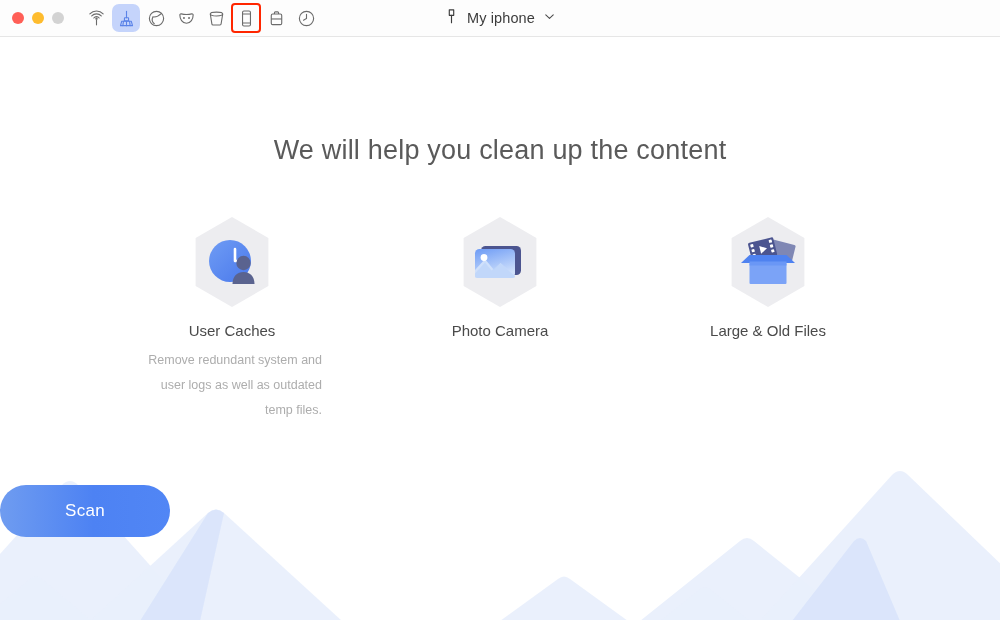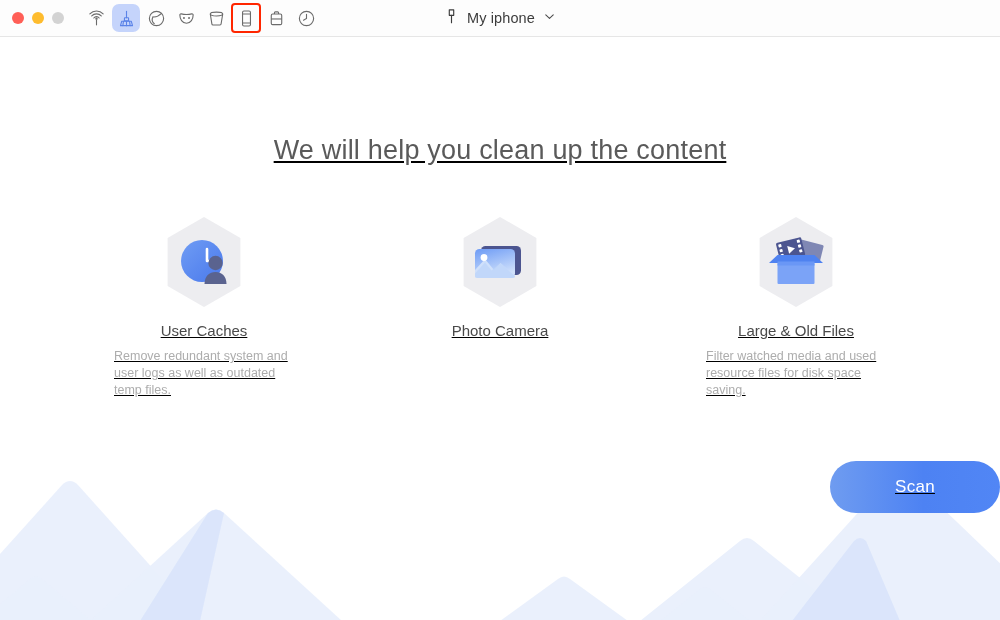--- a/index.html
+++ b/index.html
@@ -98,41 +98,40 @@
     font-size: 14.5px;
     color: #3c3c3c;
     letter-spacing: 0.1px;
   }
 
   
   .content {
     position: relative;
     height: 584px;
     overflow: hidden;
-    text-decoration: underline;
   }
 
   .headline {
     text-align: center;
     font-size: 27px;
     color: #5a5a5a;
     font-weight: 400;
     margin: 0;
     padding-top: 98px;
     letter-spacing: 0.2px;
     position: relative;
     z-index: 3;
   }
 
   .features {
     position: relative;
     z-index: 3;
     display: flex;
     justify-content: center;
-    gap: 100px;
+    gap: 72px;
     margin-top: 48px;
   }
   .feature {
     width: 196px;
     display: flex;
     flex-direction: column;
     align-items: center;
   }
   .feature-icon {
     width: 90px;
@@ -142,31 +141,31 @@
     justify-content: center;
   }
   .feature-title {
     margin-top: 12px;
     font-size: 15px;
     color: #4a4a4a;
   }
   .feature-desc {
     margin-top: 9px;
     font-size: 12.5px;
-    line-height: 17px;
+    line-height: 25px;
     color: #adadad;
-    text-align: left;
+    text-align: right;
     width: 180px;
   }
 
   .scan-wrap {
     position: relative;
     z-index: 3;
     display: flex;
-    justify-content: flex-end;
+    justify-content: flex-start;
     margin-top: 62px;
   }
   .scan-button {
     width: 170px;
     height: 52px;
     border-radius: 26px;
     border: none;
     background: linear-gradient(to right, #6f9cf0 0%, #4d82f3 55%, #5186f5 100%);
     color: #ffffff;
     font-size: 17px;
@@ -395,21 +394,20 @@
             </g>
 
             <rect x="24.5" y="48" width="37" height="21" rx="1" fill="#7ba3f7"></rect>
 
             <path d="M16 48 L24.5 40 L43 40 L43 48 Z" fill="#4f82f0"></path>
             <path d="M70 48 L61.5 40 L43 40 L43 48 Z" fill="#4f82f0"></path>
             <rect x="24.5" y="46.5" width="37" height="4" fill="#6a97f6"></rect>
           </svg>
         </div>
         <div class="feature-title">Large &amp; Old Files</div>
-        <div class="feature-desc">Filter watched media and used resource files for disk space saving.</div>
       </div>
 
     </div>
 
     <div class="scan-wrap">
       <button class="scan-button">Scan</button>
     </div>
 
   </div>
 </div>

